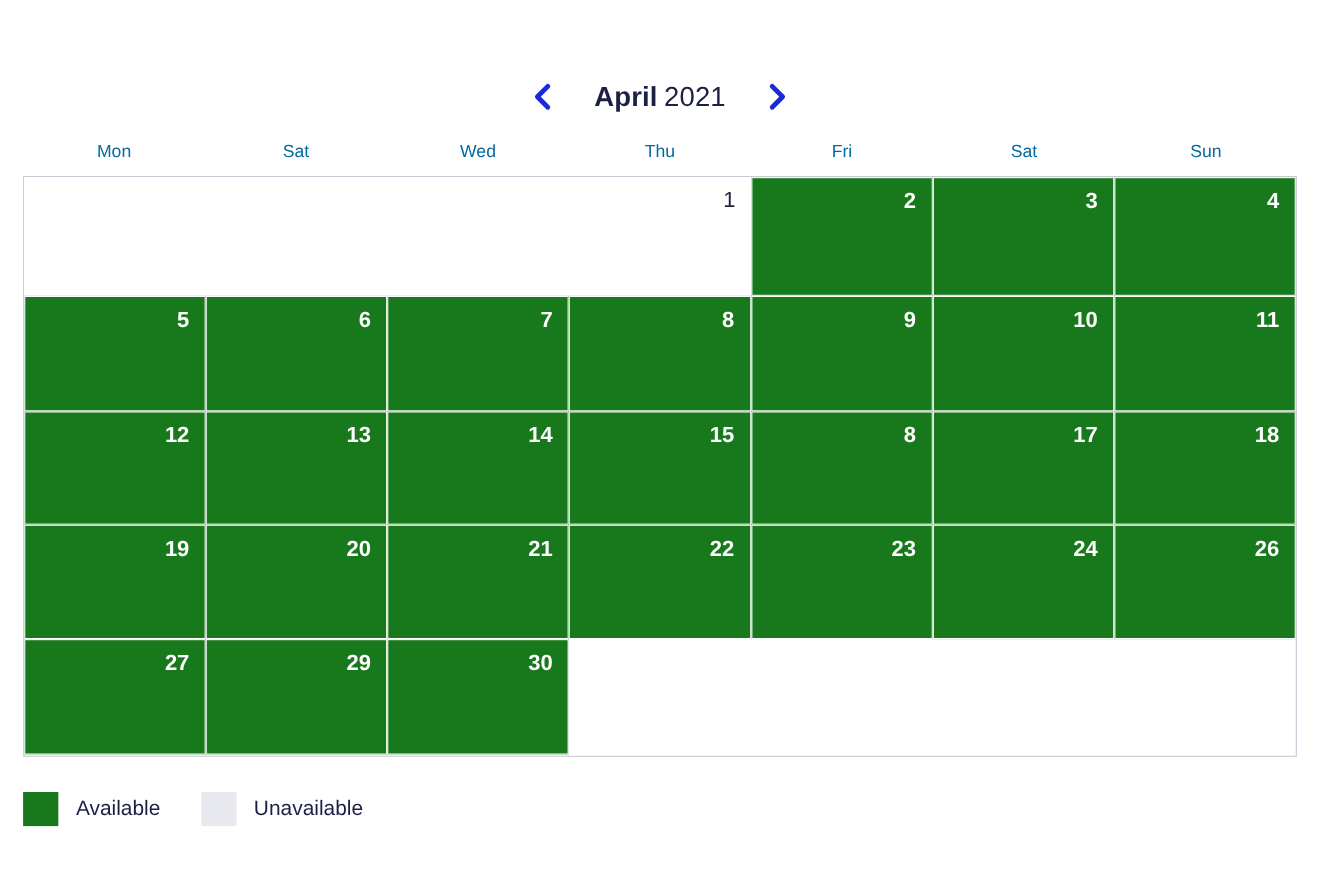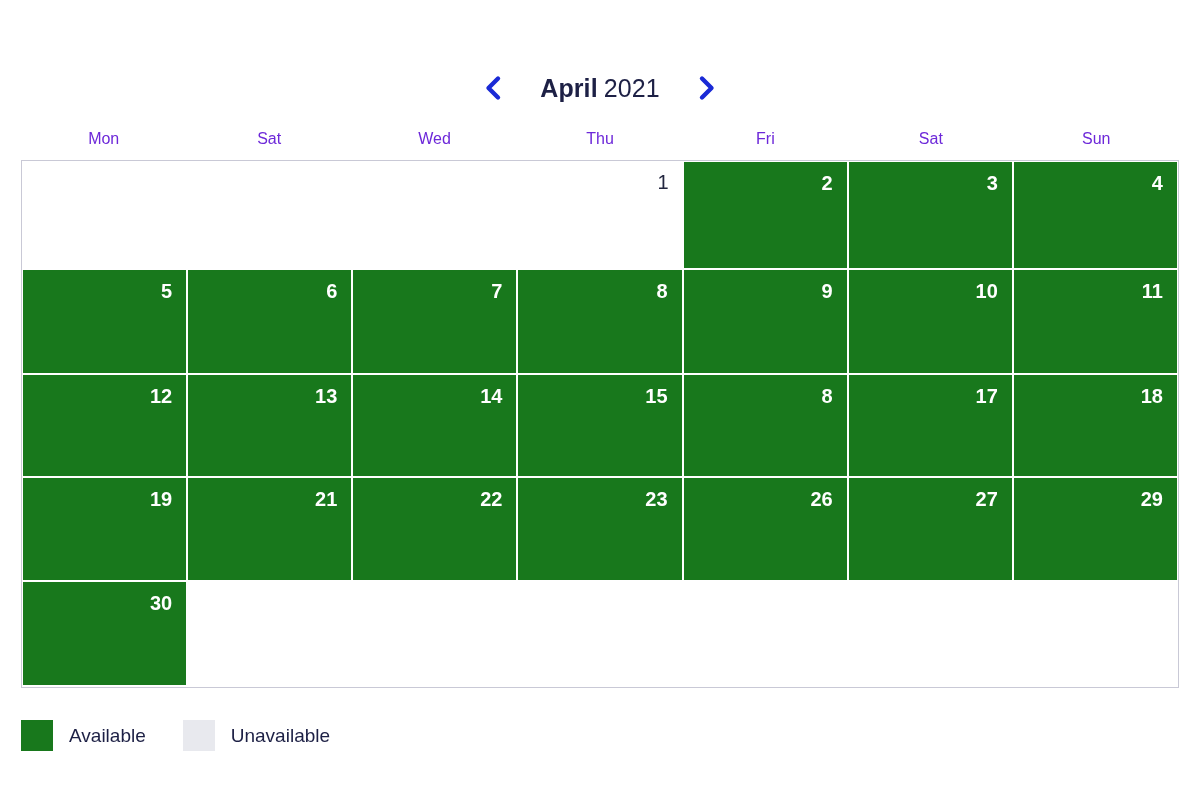--- a/index.html
+++ b/index.html
@@ -68,21 +68,21 @@
     position: absolute;
     left: 21px;
     top: 131px;
     width: 1158px;
     height: 28px;
     display: grid;
     grid-template-columns: repeat(7, 1fr);
   }
   .weekday-cell {
     font-size: 16px;
-    color: #6d28d9;
+    color: #0369a1;
     text-align: center;
     line-height: 1;
   }
 
   
   .cal-grid {
     position: absolute;
     left: 21px;
     top: 160px;
     width: 1158px;
@@ -210,23 +210,25 @@
       <div class="day-cell available"><span class="day-num">10</span></div>
       <div class="day-cell available"><span class="day-num">11</span></div>
       <div class="day-cell available"><span class="day-num">12</span></div>
       <div class="day-cell available"><span class="day-num">13</span></div>
       <div class="day-cell available"><span class="day-num">14</span></div>
       <div class="day-cell available"><span class="day-num">15</span></div>
       <div class="day-cell available"><span class="day-num">8</span></div>
       <div class="day-cell available"><span class="day-num">17</span></div>
       <div class="day-cell available"><span class="day-num">18</span></div>
       <div class="day-cell available"><span class="day-num">19</span></div>
+      <div class="day-cell available"><span class="day-num">20</span></div>
       <div class="day-cell available"><span class="day-num">21</span></div>
       <div class="day-cell available"><span class="day-num">22</span></div>
       <div class="day-cell available"><span class="day-num">23</span></div>
+      <div class="day-cell available"><span class="day-num">24</span></div>
       <div class="day-cell available"><span class="day-num">26</span></div>
       <div class="day-cell available"><span class="day-num">27</span></div>
       <div class="day-cell available"><span class="day-num">29</span></div>
       <div class="day-cell available"><span class="day-num">30</span></div>
       <div class="day-cell empty"></div>
       <div class="day-cell empty"></div>
     </div>
 
   <div class="legend" id="legend">
       <div class="legend-item">

